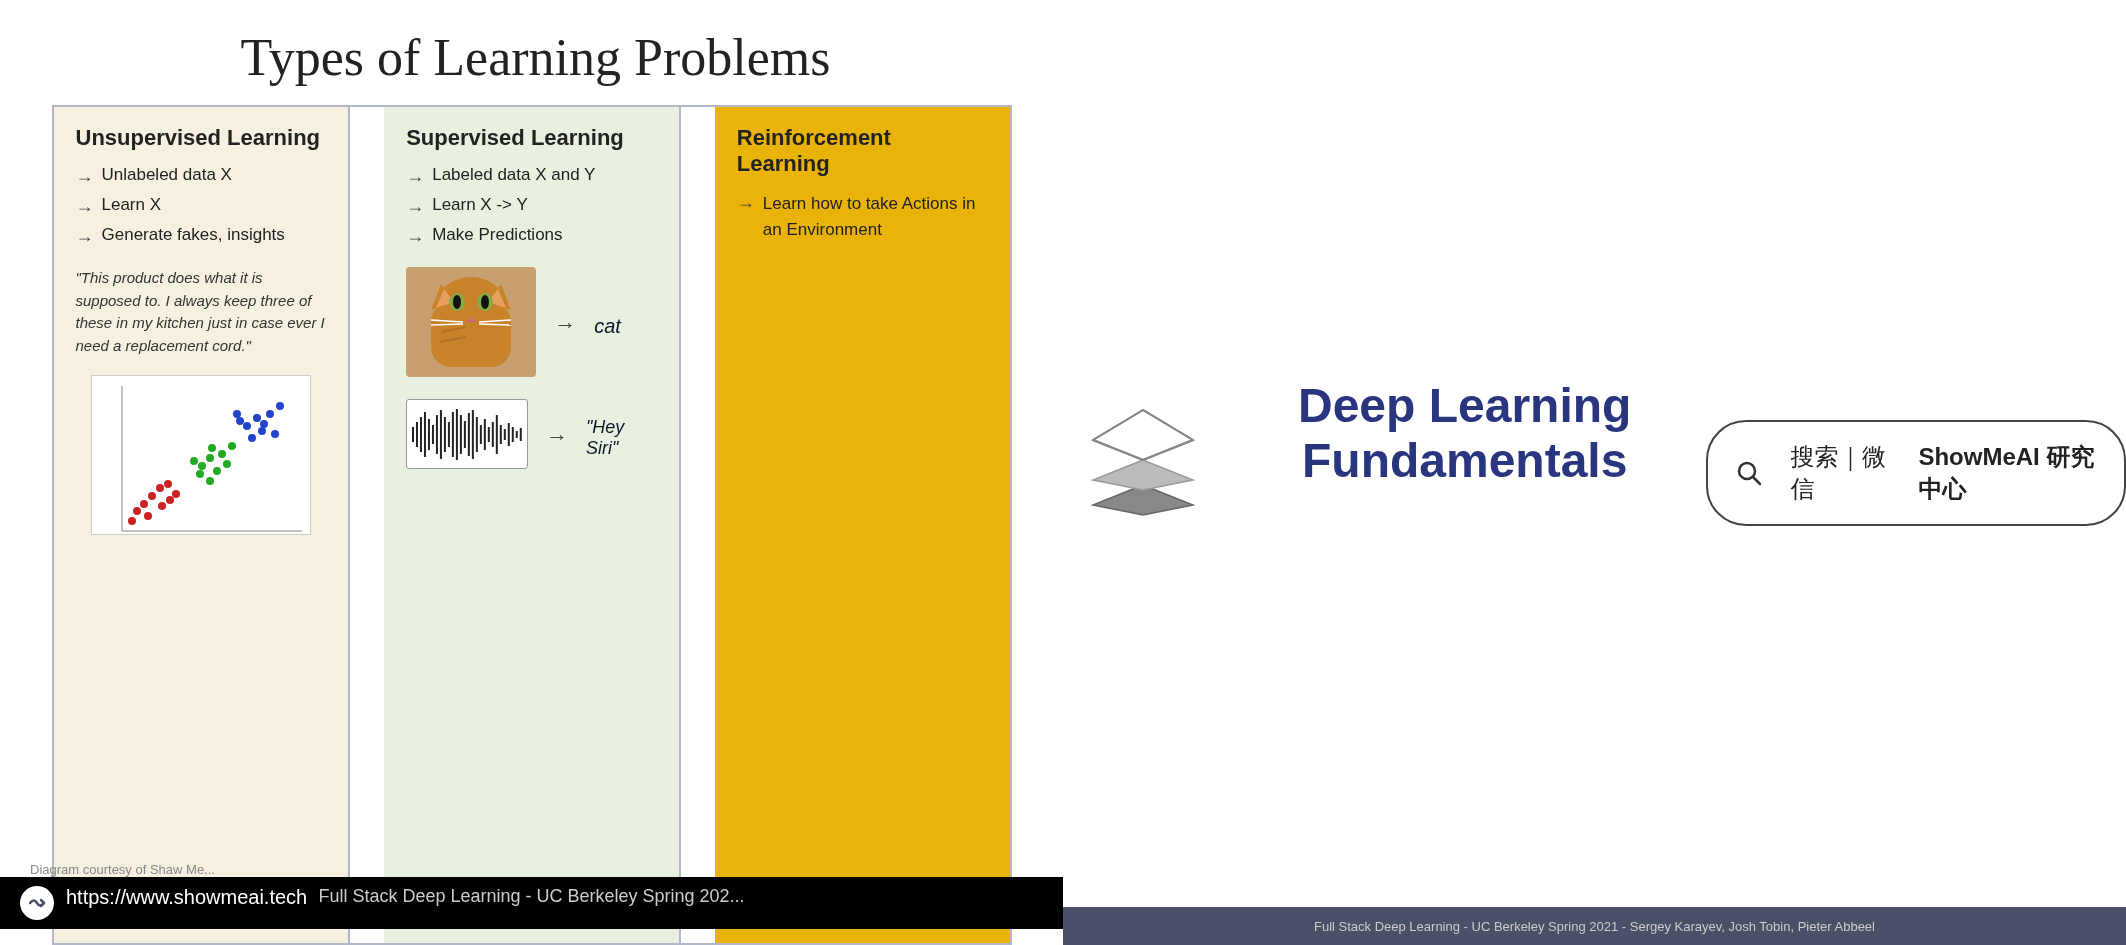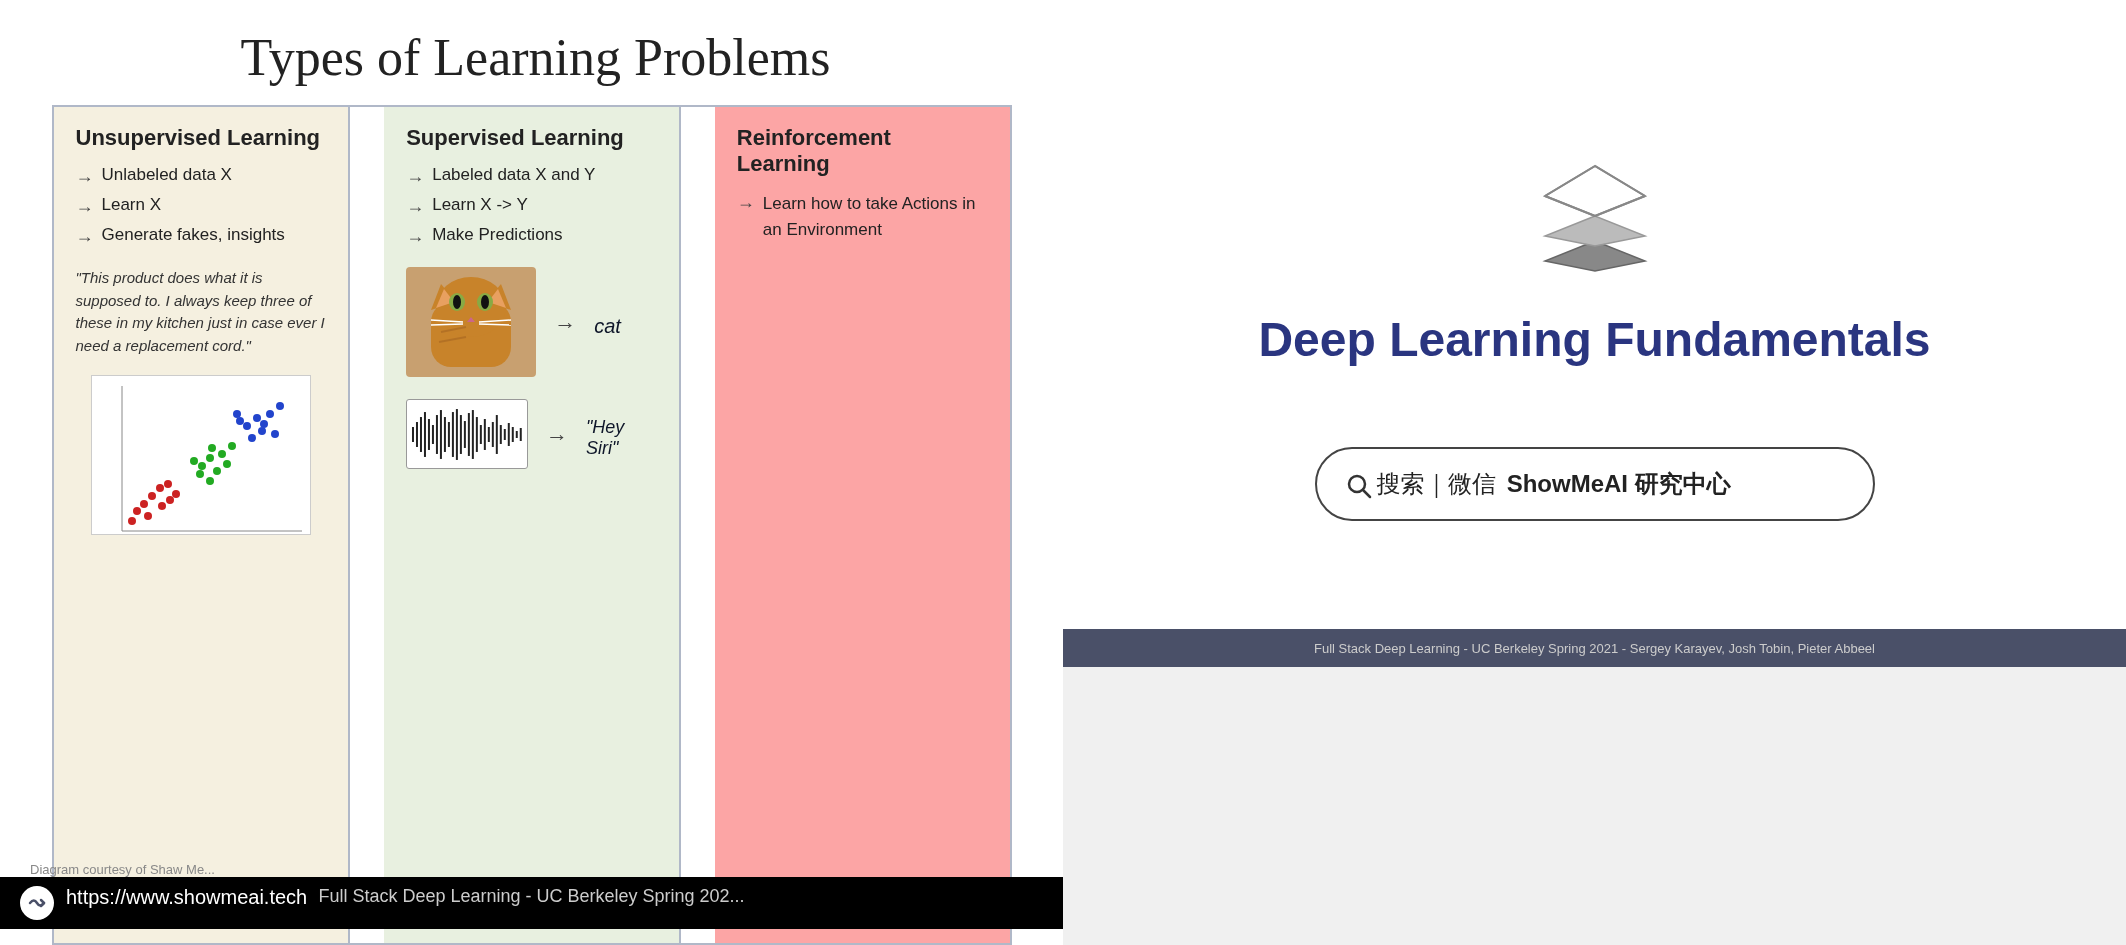--- a/index.html
+++ b/index.html
@@ -49,21 +49,21 @@
       flex: 1;
       padding: 18px 22px 16px 22px;
       border-right: 2px solid #b0b8c8;
       display: flex;
       flex-direction: column;
     }
     .col:last-child { border-right: none; }
 
     .col-unsupervised { background: #f5f0e0; }
     .col-supervised { background: #e8f0e0; }
-    .col-reinforcement { background: #fca5a5; }
+    .col-reinforcement { background: #eab308; }
 
     .col-header {
       font-family: Arial, sans-serif;
       font-size: 22px;
       font-weight: 700;
       color: #222;
       margin-bottom: 14px;
     }
 
     .arrow-item {
@@ -175,50 +175,49 @@
       font-size: 20px;
       font-family: Arial, sans-serif;
       font-weight: 400;
     }
 
     
     .right-panel {
       position: absolute;
       right: 0; top: 0;
       width: 1063px;
-      height: 667px;
+      height: 945px;
       background: #ffffff;
       display: flex;
-      flex-direction: column;
       align-items: center;
       justify-content: center;
     }
 
     .layers-icon {
       margin-bottom: 32px;
     }
 
     .dlf-title {
       font-family: Arial, sans-serif;
       font-size: 48px;
       font-weight: 700;
       color: #2a3580;
       text-align: center;
       margin-bottom: 80px;
     }
 
     .search-bar {
       display: flex;
-      align-items: flex-end;
+      align-items: center;
       border: 2px solid #444;
       border-radius: 40px;
       padding: 19px 28px;
       width: 560px;
       background: #fff;
-      gap: 4px;
+      gap: 28px;
     }
     .search-icon-circle {
       width: 28px; height: 28px;
       display: flex; align-items: center; justify-content: center;
     }
     .search-text {
       font-size: 24px;
       font-family: Arial, sans-serif;
       color: #222;
     }

